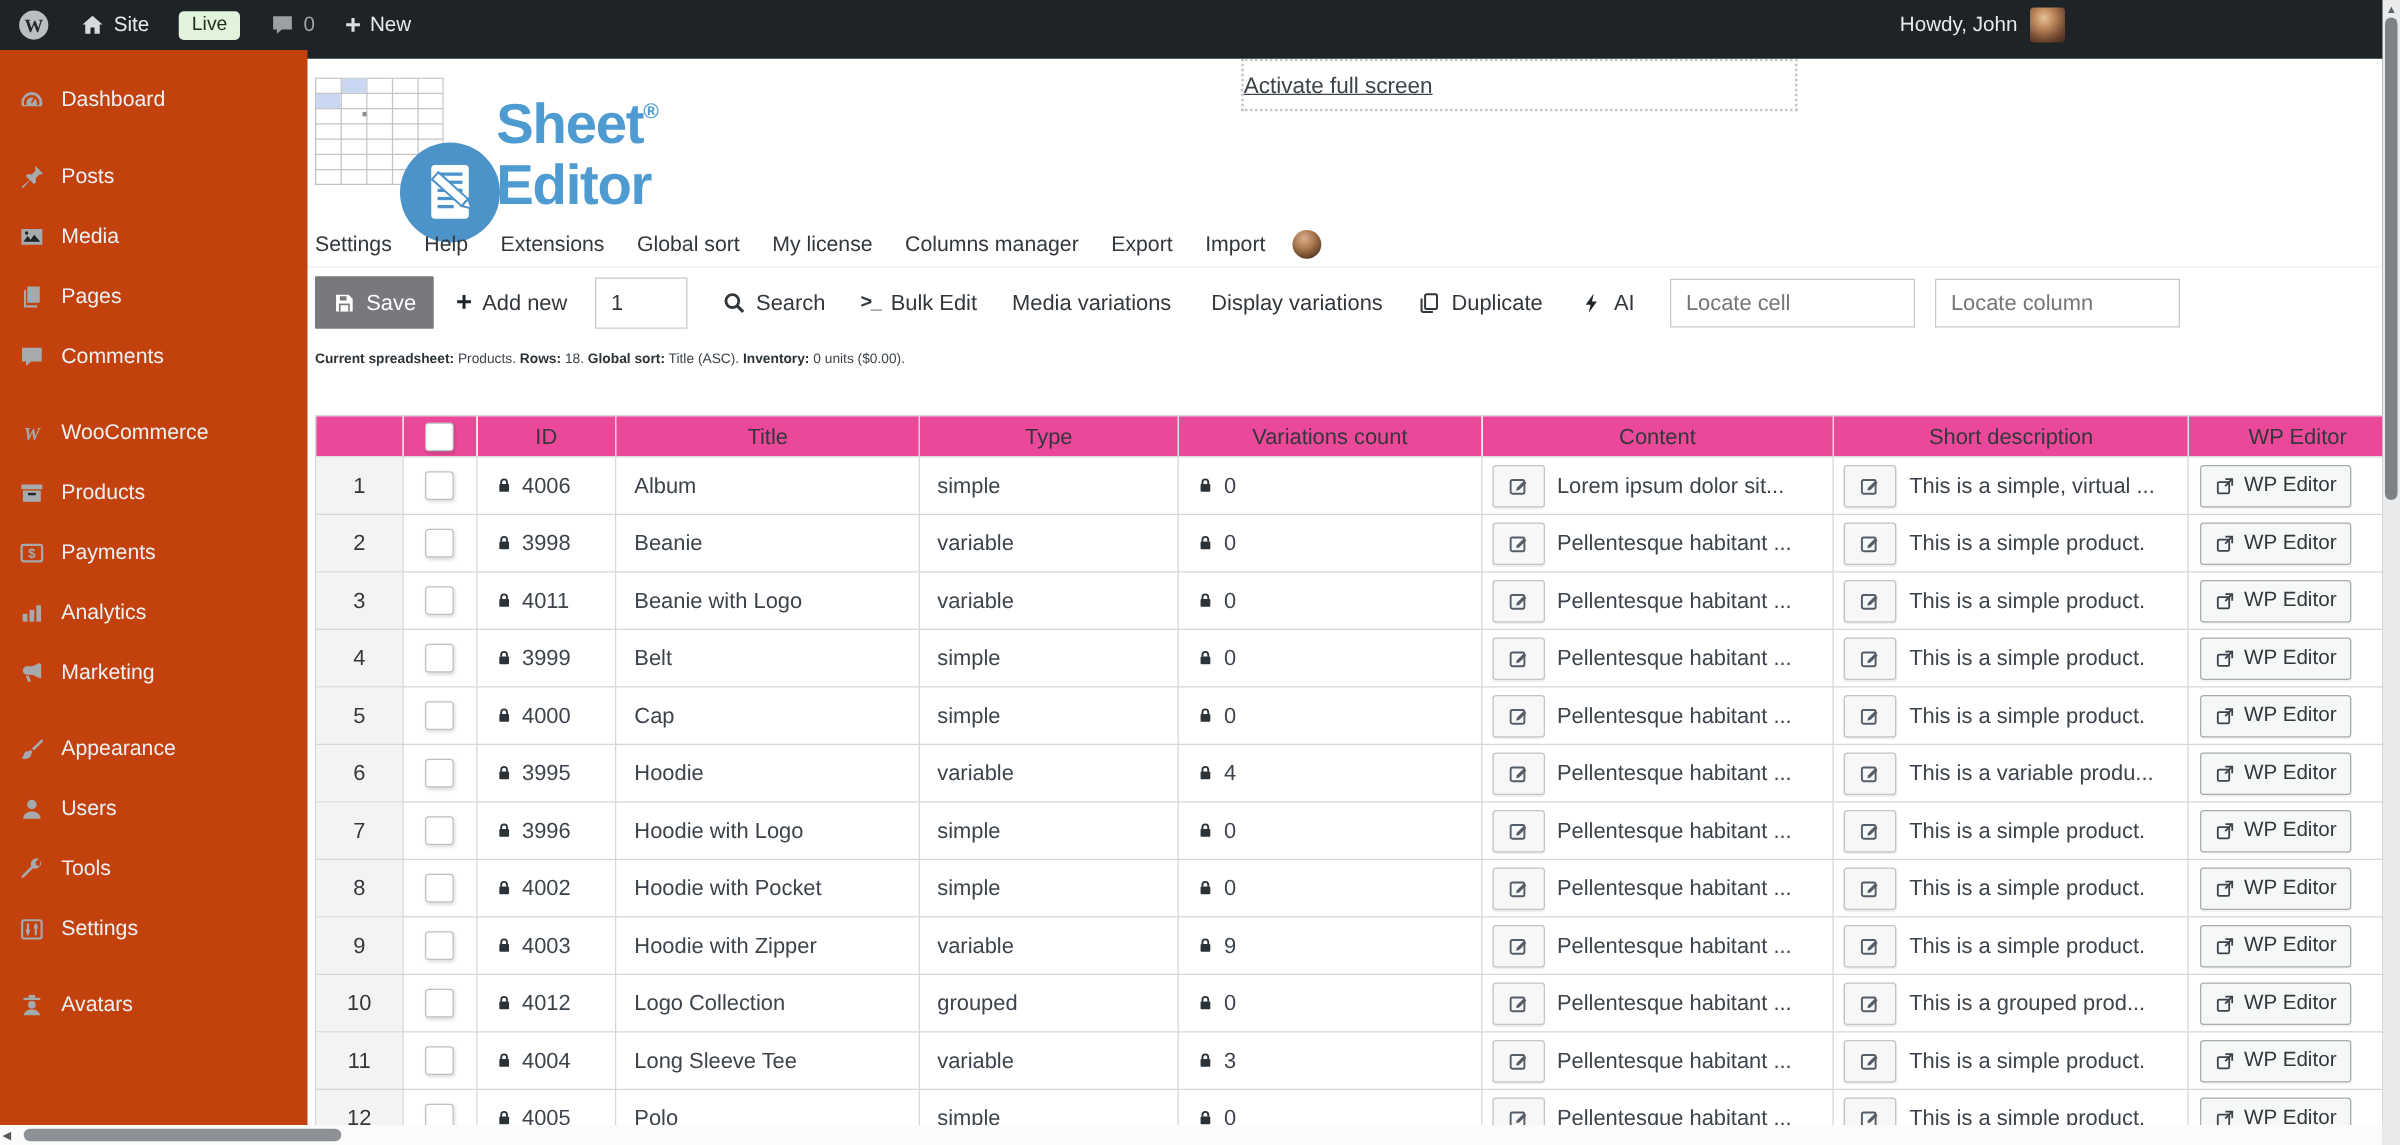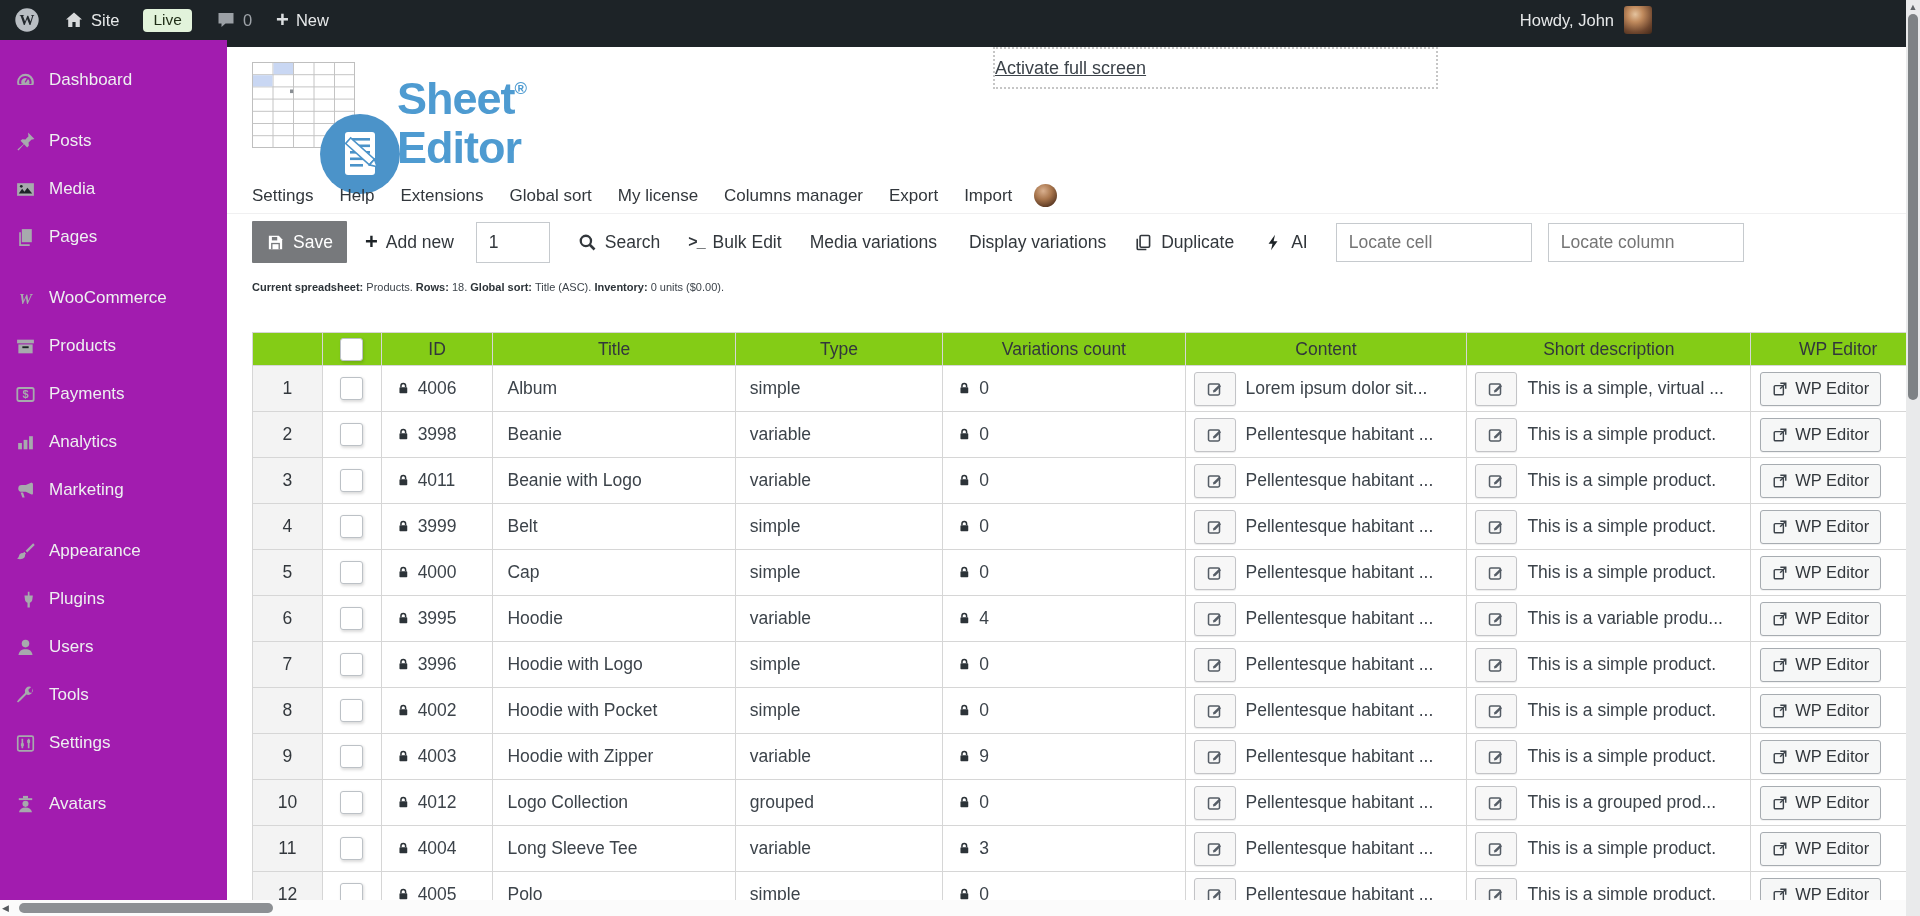--- a/index.html
+++ b/index.html
@@ -12,21 +12,21 @@
   #adminbar .item { display:flex; align-items:center; gap:7px; margin-right:16px; cursor:pointer; }
   .wplogo { width:26px; height:26px; }
   .abar-icon { width:20px; height:20px; }
   .live-badge { background:#e2f3db; color:#1f2d16; border-radius:4px; padding:2px 10px 3px; font-size:15.5px; }
   .cmt-count { color:#9ea3a8; }
   .plus-glyph { font-size:22px; font-weight:bold; color:#dcdfe1; line-height:20px; }
   #adminbar .right { margin-left:auto; display:flex; align-items:center; gap:10px; margin-right:28px; }
   .avatar { width:28px; height:28px; border-radius:3px; background:radial-gradient(circle at 40% 30%, #e4c39e 0%, #c08a5d 30%, #6e462e 70%, #402718 100%); }
 
   
-  #sidebar { position:absolute; top:40px; left:0; width:227px; height:876px; background:#a21caf; z-index:3; }
+  #sidebar { position:absolute; top:40px; left:0; width:246px; height:876px; background:#c2410c; z-index:3; }
   #sidebar ul { list-style:none; padding-top:16px; }
   #sidebar li { height:48px; display:flex; align-items:center; color:#eef0f1; font-size:17px; cursor:pointer; }
   #sidebar li.gap { margin-top:13px; }
   .sicon { width:21px; height:21px; margin:0 13px 0 15px; flex:0 0 auto; }
   .blue-strip { position:absolute; left:0; bottom:-9px; width:225px; height:24px; background:#4e6cb0; }
 
   
   #content { position:absolute; left:225px; top:47px; width:1681px; height:869px; background:#fff; overflow:hidden; z-index:2; }
 
   
@@ -56,21 +56,21 @@
   .bulk-glyph { font-weight:bold; font-size:16px; letter-spacing:-1px; }
 
   
   .statusbar { position:absolute; left:27px; top:234px; font-size:11px; color:#3c434a; }
   .statusbar b { color:#2c3338; }
 
   
   .table-wrap { position:absolute; left:27px; top:285px; right:-20px; bottom:-10px; overflow:hidden; }
   table { border-collapse:collapse; table-layout:fixed; }
   th, td { border:1px solid #d6d6d6; font-weight:normal; font-size:17.5px; color:#3c434a; overflow:hidden; }
-  th { height:33px; background:#84cc16; color:#32373c; text-align:center; }
+  th { height:33px; background:#ec4899; color:#32373c; text-align:center; }
   td { height:46px; background:#fff; }
   td.c-num { background:#f3f3f3; text-align:center; color:#32373c; }
   td.c-cb, th.h-cb { text-align:center; }
   .cb { display:inline-block; width:23px; height:23px; background:#fff; border:1px solid #bcc1c6; border-radius:3px; box-shadow:1px 1.5px 3px rgba(0,0,0,.14); vertical-align:middle; cursor:pointer; }
   td .pad { padding-left:14px; display:flex; align-items:center; gap:7px; }
   .lockicon { width:15px; height:17px; flex:0 0 auto; }
   .editbtn { width:42px; height:34px; background:#f7f7f7; border:1px solid #c3c4c7; border-radius:3px; display:flex; align-items:center; justify-content:center; margin:0 10px 0 8px; cursor:pointer; flex:0 0 auto; box-shadow:0 1px 1px rgba(0,0,0,.08); }
   .editbtn svg { width:18px; height:18px; }
   .trunc { white-space:nowrap; overflow:hidden; }
   .wpebtn { height:34px; background:#f6f7f7; border:1px solid #a7acb1; border-radius:3px; display:flex; align-items:center; gap:7px; padding:0 11px; margin-left:9px; font-size:16.5px; color:#32373c; cursor:pointer; font-family:inherit; box-shadow:0 1px 1px rgba(0,0,0,.06); }
@@ -251,20 +251,26 @@
           <use href="#i-media"></use>
         </svg>
     <span class="slabel">Media</span>
   </li>
       <li>
     <svg class="sicon">
           <use href="#i-pages"></use>
         </svg>
     <span class="slabel">Pages</span>
   </li>
+      <li>
+    <svg class="sicon">
+          <use href="#i-comments"></use>
+        </svg>
+    <span class="slabel">Comments</span>
+  </li>
       <li class="gap">
     <svg class="sicon">
           <use href="#i-woocommerce"></use>
         </svg>
     <span class="slabel">WooCommerce</span>
   </li>
       <li>
     <svg class="sicon">
           <use href="#i-products"></use>
         </svg>
@@ -286,26 +292,20 @@
     <svg class="sicon">
           <use href="#i-marketing"></use>
         </svg>
     <span class="slabel">Marketing</span>
   </li>
       <li class="gap">
     <svg class="sicon">
           <use href="#i-appearance"></use>
         </svg>
     <span class="slabel">Appearance</span>
-  </li>
-      <li>
-    <svg class="sicon">
-          <use href="#i-plugins"></use>
-        </svg>
-    <span class="slabel">Plugins</span>
   </li>
       <li>
     <svg class="sicon">
           <use href="#i-users"></use>
         </svg>
     <span class="slabel">Users</span>
   </li>
       <li>
     <svg class="sicon">
           <use href="#i-tools"></use>

